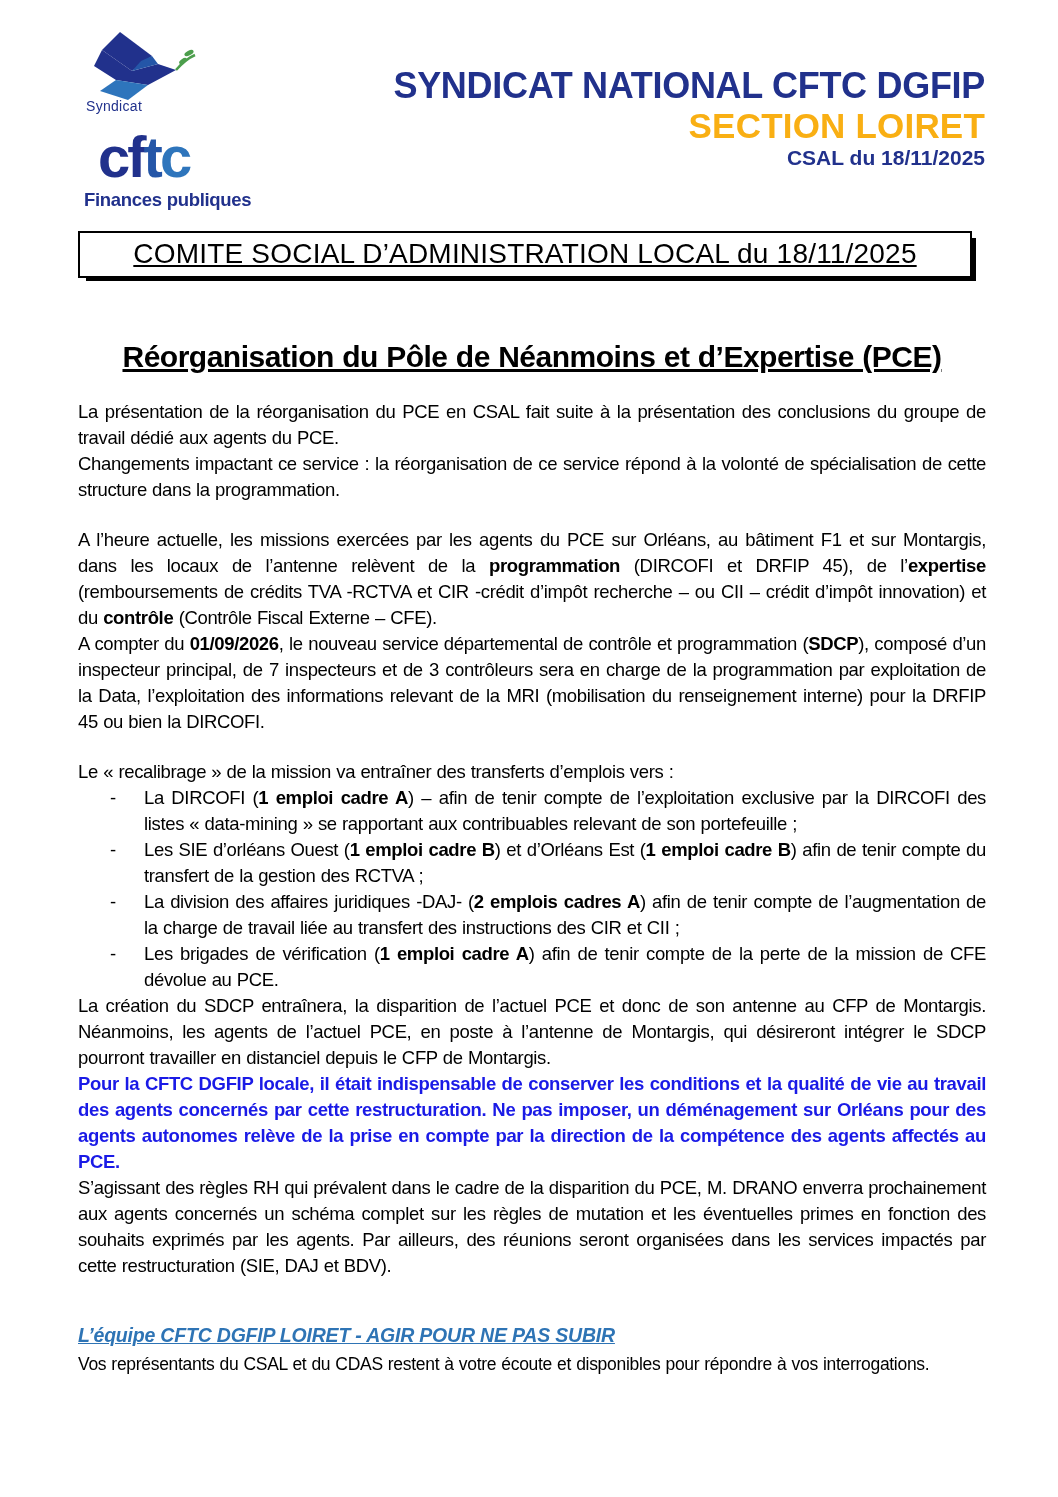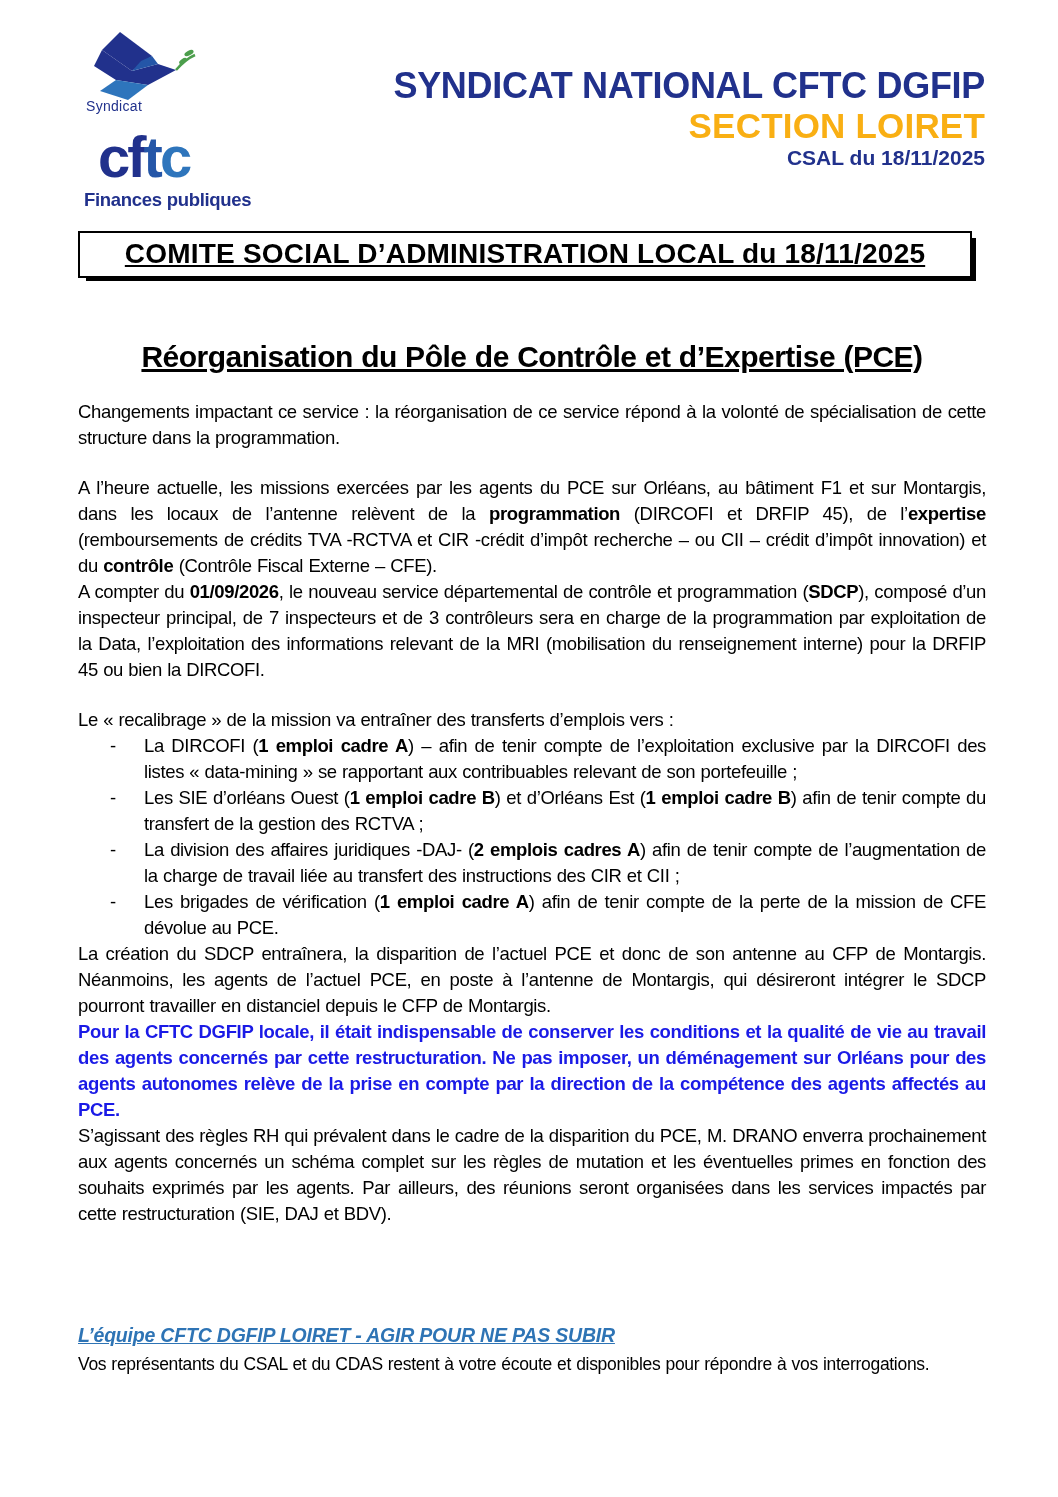--- a/index.html
+++ b/index.html
@@ -24,21 +24,21 @@
   .hdr .l1{font-size:36px; font-weight:bold; color:var(--navy); letter-spacing:-0.3px;}
   .hdr .l2{font-size:35px; font-weight:bold; color:var(--orange); letter-spacing:0.2px;}
   .hdr .l3{font-size:21px; font-weight:bold; color:var(--navy);}
   
   .banner{
     position:absolute; left:78px; top:231px; width:894px;
     border:2px solid #000; background:#fff;
     box-shadow:6px 5px 0 -2px #000;
     text-align:center; padding:5px 4px 6px;
   }
-  .banner span{font-size:28px; font-weight:bold; text-decoration:underline; letter-spacing:0.2px;}
+  .banner span{font-size:28px; font-weight:normal; text-decoration:underline; letter-spacing:0.2px;}
   
   .body{
     position:absolute; left:78px; top:317px; width:908px;
     font-size:18.5px; line-height:26px; letter-spacing:-0.35px; word-spacing:0.5px;
     text-align:justify;
   }
   .body p{margin:0;}
   .sp{height:24px;}
   .mb{margin-bottom:20px;}
   .section-heading{
@@ -84,22 +84,23 @@
     <div class="l2">SECTION LOIRET</div>
     <div class="l3">CSAL du 18/11/2025</div>
   </div>
 
   <div class="banner">
     <span>COMITE SOCIAL D’ADMINISTRATION LOCAL du 18/11/2025</span>
   </div>
 
   <div class="body">
 
-    <div class="section-heading">Réorganisation du Pôle de Contrôle et d’Expertise (PCE)</div>
+    <div class="section-heading">Réorganisation du Pôle de Néanmoins et d’Expertise (PCE)</div>
 
+    <p><span>La présentation de la réorganisation du PCE en CSAL fait suite à la présentation des conclusions du groupe de travail dédié aux agents du PCE.</span></p>
     <p><span>Changements impactant ce service : la réorganisation de ce service répond à la volonté de spécialisation de cette structure dans la programmation.</span></p>
 
     <div class="sp"></div>
 
     <p><span>A l’heure actuelle, les missions exercées par les agents du PCE sur Orléans, au bâtiment F1 et sur Montargis, dans les locaux de l’antenne relèvent de la </span><span class="b">programmation</span><span> (DIRCOFI et DRFIP 45), de l’</span><span class="b">expertise</span><span> (remboursements de crédits TVA -RCTVA et CIR -crédit d’impôt recherche – ou CII – crédit d’impôt innovation) et du </span><span class="b">contrôle</span><span> (Contrôle Fiscal Externe – CFE).</span></p>
     <p><span>A compter du </span><span class="b">01/09/2026</span><span>, le nouveau service départemental de contrôle et programmation (</span><span class="b">SDCP</span><span>), composé d’un inspecteur principal, de 7 inspecteurs et de 3 contrôleurs sera en charge de la programmation par exploitation de la Data, l’exploitation des informations relevant de la MRI (mobilisation du renseignement interne) pour la DRFIP 45 ou bien la DIRCOFI.</span></p>
 
     <div class="sp"></div>
 
     <p><span>Le « recalibrage » de la mission va entraîner des transferts d’emplois vers :</span></p>

